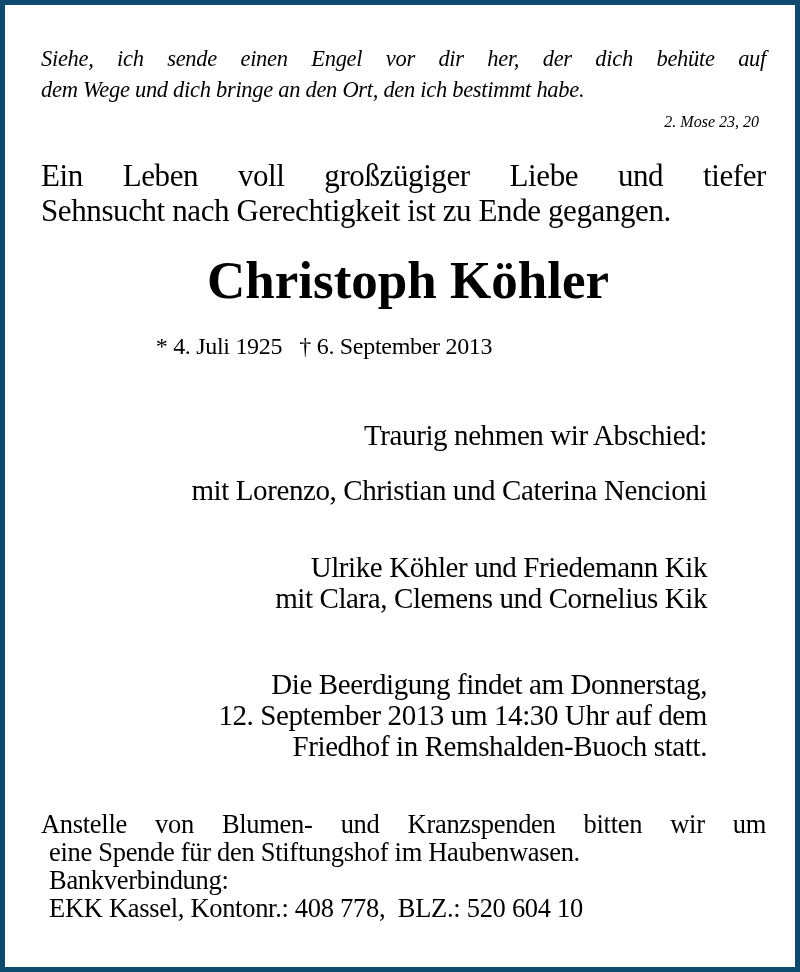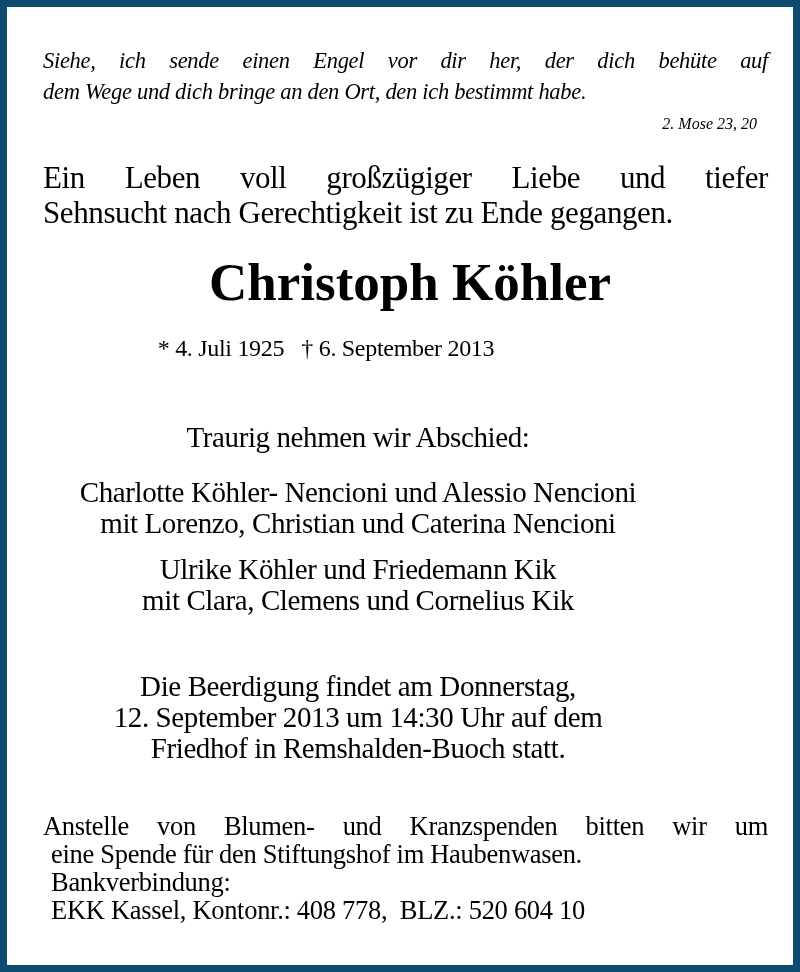--- a/index.html
+++ b/index.html
@@ -1,21 +1,21 @@
 <!DOCTYPE html>
 <html><head>
 <meta charset="utf-8">
 <style>
   html, body { margin: 0; padding: 0; background: #ffffff; }
   body { width: 800px; height: 972px; overflow: hidden; }
   .frame {
     position: absolute; left: 0; top: 0;
     width: 800px; height: 972px;
     box-sizing: border-box;
-    border: 7px solid #0c4a6e;
+    border: 5px solid #0c4a6e;
     background: #ffffff;
     font-family: "Liberation Serif", "DejaVu Serif", serif;
     color: #000000;
   }
   .abs { position: absolute; white-space: nowrap; }
   .verse {
     left: 36px; width: 725px;
     font-style: italic; font-size: 22.5px; line-height: 31px;
     text-align: justify; text-align-last: left;
     letter-spacing: -0.3px;
@@ -24,21 +24,21 @@
   .verse-line.j { text-align: justify; text-align-last: justify; }
   .ref { right: 36px; font-style: italic; font-size: 16px; }
   .intro { left: 36px; width: 725px; font-size: 31px; line-height: 35px; letter-spacing: -0.4px; }
   .intro .l1 { display: block; text-align: justify; text-align-last: justify; }
   .intro .l2 { display: block; }
   .name {
     left: 8px; width: 790px; text-align: center;
     font-weight: bold; font-size: 53px; letter-spacing: 0px;
   }
   .dates { left: 0; width: 638px; text-align: center; font-size: 24px; letter-spacing: -0.3px; }
-  .centered { left: 0; width: 702px; text-align: center; font-size: 29px; line-height: 31px; letter-spacing: -0.4px; }
+  .centered { left: 0; width: 702px; text-align: right; font-size: 29px; line-height: 31px; letter-spacing: -0.4px; }
   .donation { left: 36px; width: 725px; font-size: 26.5px; line-height: 28px; letter-spacing: -0.3px; }
   .donation .j { display: block; text-align: justify; text-align-last: justify; }
   .donation .n { display: block; margin-left: 8px; }
 </style>
 </head>
 <body>
 
 <div class="frame">
 
   <div class="abs verse" style="top:38px;">
@@ -52,21 +52,20 @@
     <span class="l2">Sehnsucht nach Gerechtigkeit ist zu Ende gegangen.</span>
   </div>
 
   <div class="abs name" style="top:245px;">Christoph Köhler</div>
 
   <div class="abs dates" style="top:328px; white-space: pre;">* 4. Juli 1925   † 6. September 2013</div>
 
   <div class="abs centered" style="top:415px;">Traurig nehmen wir Abschied:</div>
 
   <div class="abs centered" style="top:470px;">
-    <div>Charlotte Köhler- Nencioni und Alessio Nencioni</div>
     <div>mit Lorenzo, Christian und Caterina Nencioni</div>
   </div>
 
   <div class="abs centered" style="top:547px;">
     <div>Ulrike Köhler und Friedemann Kik</div>
     <div>mit Clara, Clemens und Cornelius Kik</div>
   </div>
 
   <div class="abs centered" style="top:664px;">
     <div>Die Beerdigung findet am Donnerstag,</div>

